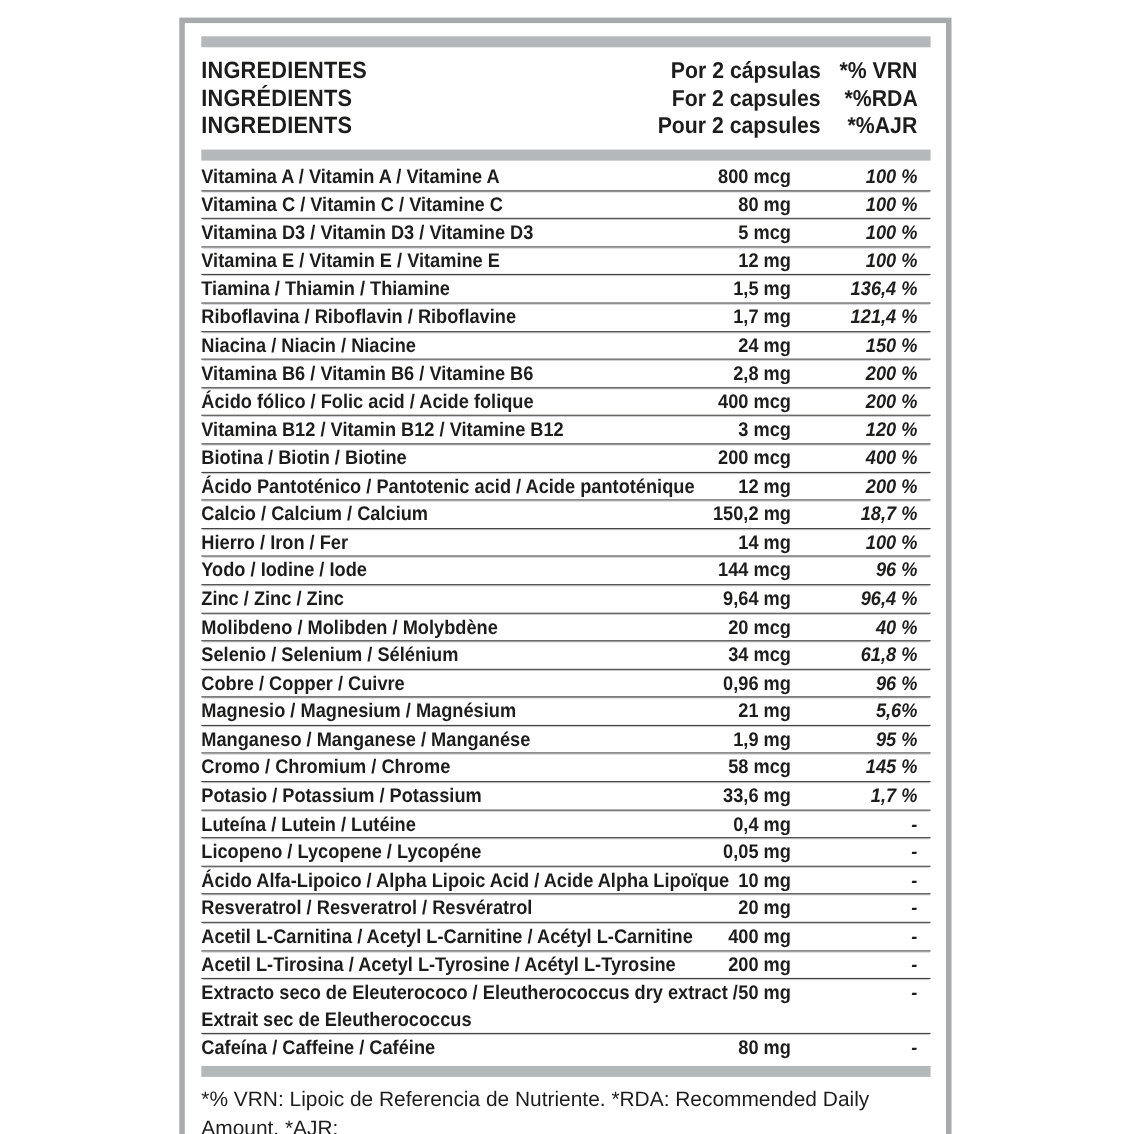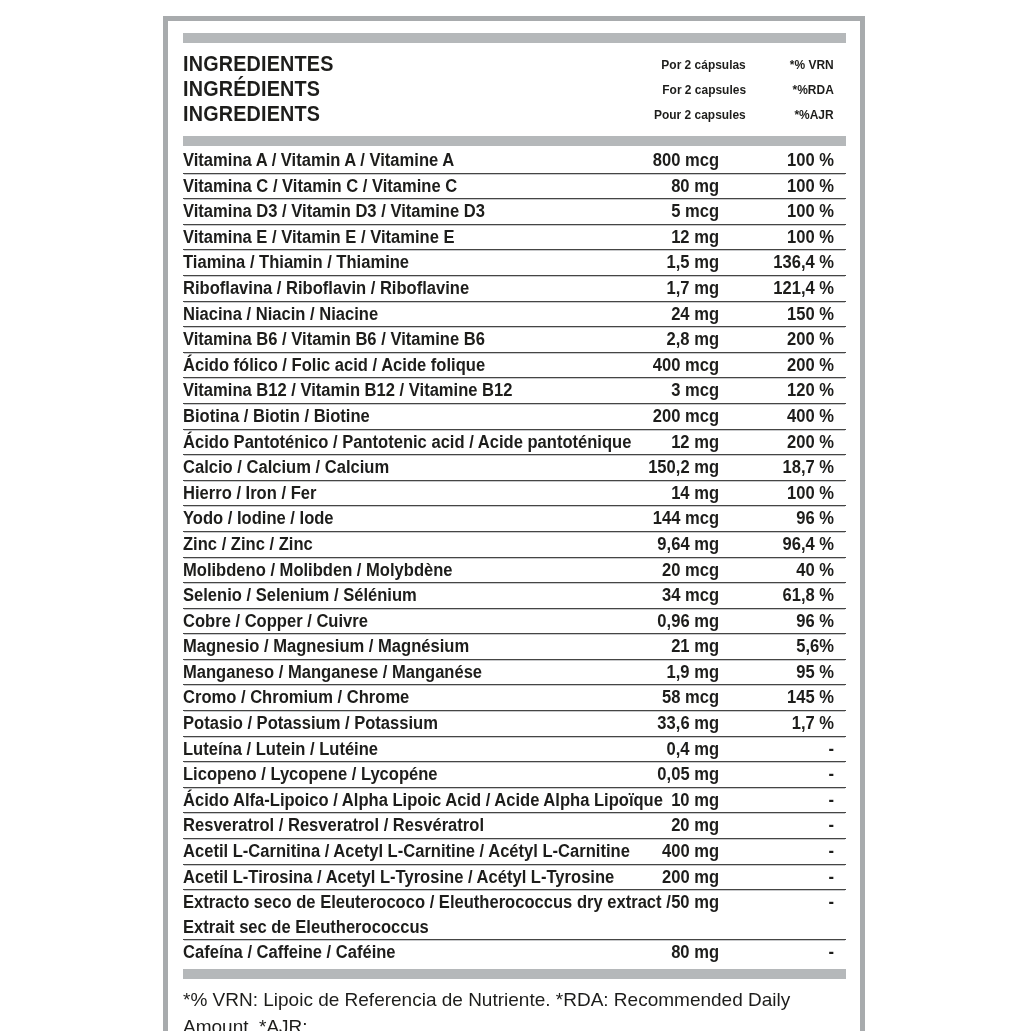--- a/index.html
+++ b/index.html
@@ -45,21 +45,21 @@
     padding: 5px 0 7px 0;
     flex: none;
   }
   .hdr .hcell { line-height: 25px; }
   .hdr .titles .hcell {
     font-size: 21.5px;
     font-weight: bold;
     letter-spacing: 0.2px;
   }
   .hdr .serv .hcell, .hdr .pcth .hcell {
-    font-size: 13px;
+    font-size: 21px;
     font-weight: bold;
     display: flex;
     justify-content: flex-end;
   }
   .hdr .pcth .hcell { padding-right: 12px; }
 
   
   .rows { flex: none; }
   .row {
     display: grid;
@@ -68,21 +68,21 @@
     line-height: 24.6px;
     border-bottom: 1px solid #454544;
     box-shadow: 0 2px 0 -1px #c8c9cb;
     font-size: 18px;
     font-weight: bold;
     gap: 27px;
   }
   .row:last-child { border-bottom: none; box-shadow: none; }
   .cell.lbl { min-width: 0; }
   .cell.val, .cell.pct { display: flex; justify-content: flex-end; }
-  .cell.pct { padding-right: 12px; }
+  .cell.pct { padding-right: 12px; font-style: italic; }
 
   
   .footnote {
     padding-top: 7px;
     font-size: 19px;
     font-weight: normal;
     line-height: 27px;
     flex: none;
   }
 </style>

